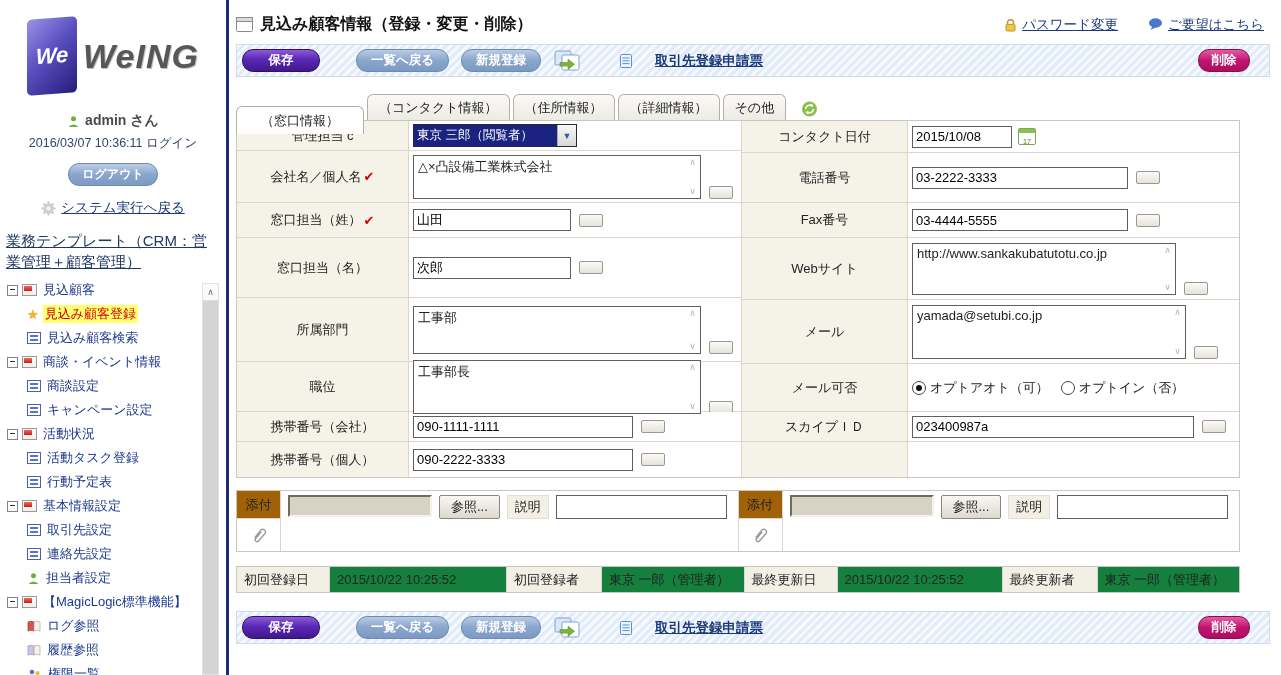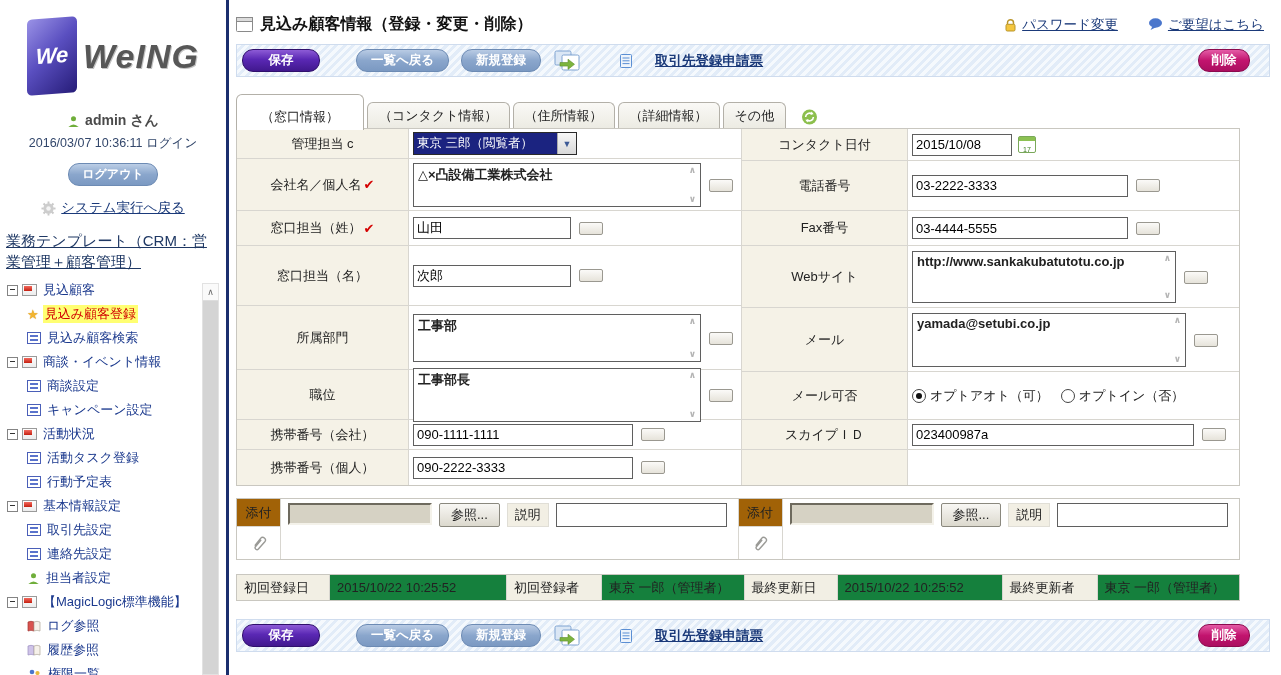--- a/index.html
+++ b/index.html
@@ -60,35 +60,35 @@
        color:#fff;font-weight:bold;font-size:12.5px;border:1px solid;cursor:pointer;font-family:inherit;}
   .btn-save{width:78px;background:linear-gradient(#9а6fe0,#5a28b4 45%,#41188e);background:linear-gradient(#8d5bd6,#5a28b4 45%,#41188e);border-color:#30106c;margin-right:24px;}
   .btn-gray{padding:0 14px;background:linear-gradient(#b9cbe4,#8aa6cc 50%,#7b99c2);border-color:#6d8bb4;}
   .btn-del{width:52px;background:linear-gradient(#e45ca6,#c2146e 50%,#ab0e60);border-color:#8c0a4e;margin-left:auto;margin-right:14px;}
   .tb-link{display:flex;align-items:center;gap:23px;margin-left:26px;font-size:13.5px;}
   .copyic{cursor:pointer;display:inline-flex;}
 
   .tabs{display:flex;align-items:flex-end;margin-top:15px;position:relative;z-index:2;}
   .tab{padding:4px 11px 3px;border:1px solid #b3b0a8;border-bottom:none;border-radius:6px 6px 0 0;
        background:linear-gradient(#faf9f6,#ecebe3);font-size:13px;color:#222;margin-right:3px;cursor:pointer;}
-  .tab.active{background:#fff;padding:13px 24px 4px;position:relative;top:2px;}
+  .tab.active{background:#fff;padding:5px 24px 4px;position:relative;top:14px;}
   .refresh{margin-left:12px;margin-bottom:3px;cursor:pointer;display:inline-flex;}
 
   .form-wrap{display:flex;width:1004px;border:1px solid #c9c7c0;box-sizing:border-box;background:#fff;}
   .form-half{width:504px;box-sizing:border-box;}
   .form-half.right{width:498px;border-left:1px solid #d8d6d0;}
   .frow{display:flex;border-bottom:1px solid #d8d6d0;box-sizing:border-box;}
   .frow:last-child{border-bottom:none;}
   .flabel{width:172px;flex:none;background:#f5f2e7;border-right:1px solid #d8d6d0;display:flex;
           align-items:center;justify-content:center;font-size:13px;color:#222;box-sizing:border-box;gap:2px;}
   .form-half.right .flabel{width:166px;}
   .req{color:#d40000;font-weight:bold;font-size:13px;}
   .fvalue{flex:1;display:flex;align-items:center;padding-left:4px;background:#fff;min-width:0;}
   .fctl{display:flex;align-items:center;}
-  .fctl.ta{align-items:center;font-weight:bold;}
+  .fctl.ta{align-items:flex-end;}
   .txt{height:20px;border:1px solid #5f5f5f;font-size:13px;padding:0 3px;font-family:inherit;box-sizing:content-box;background:#fff;}
   .mini{width:22px;height:11px;border:1px solid #9a9890;border-radius:2px;flex:none;
         background:linear-gradient(#fbfaf8,#e6e3da);margin-left:8px;cursor:pointer;}
   .fctl.ta .mini{margin-top:1px;}
   .fsel{display:flex;width:162px;height:21px;border:1px solid #2a2a2a;background:#fff;cursor:pointer;}
   .fsel .st{flex:1;background:#1b2380;color:#fff;font-size:12.5px;padding:2px 3px 0;white-space:nowrap;overflow:hidden;}
   .fsel .sa{width:18px;background:linear-gradient(#f8f8f8,#d8d8d8);border-left:1px solid #ababab;
             display:flex;align-items:center;justify-content:center;color:#3d5a96;font-size:9px;}
   .fta{position:relative;border:1px solid #5f5f5f;background:#fff;box-sizing:border-box;
        font-size:13px;padding:2px 17px 2px 4px;overflow:hidden;}

